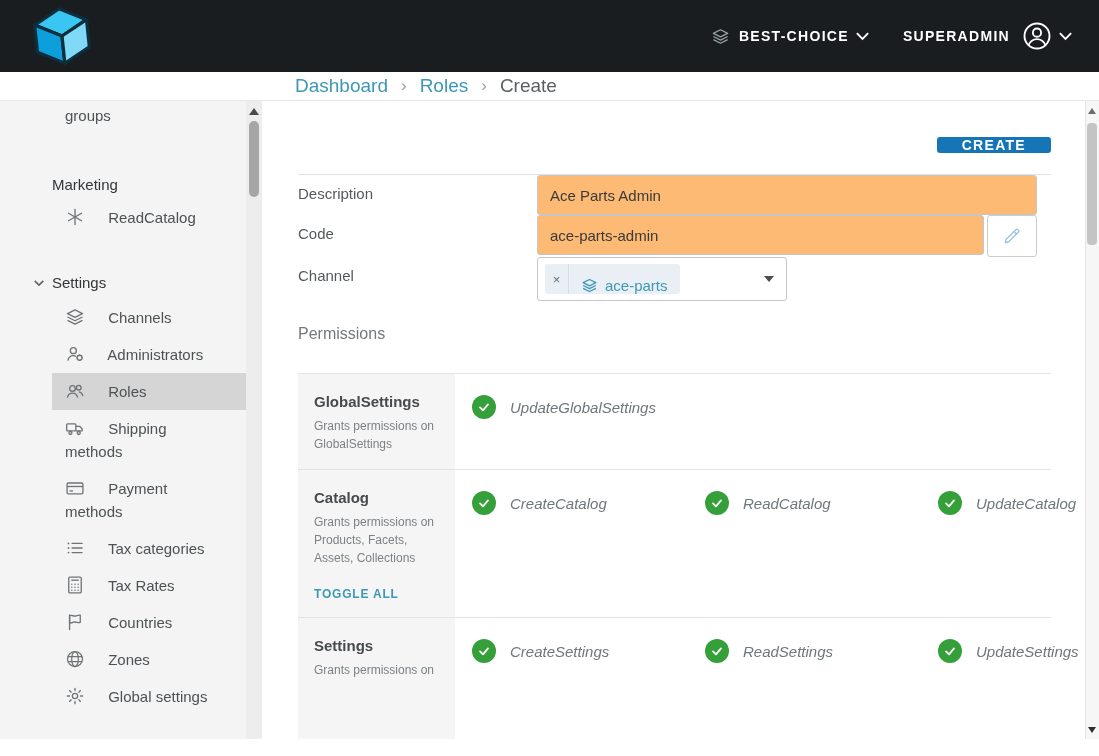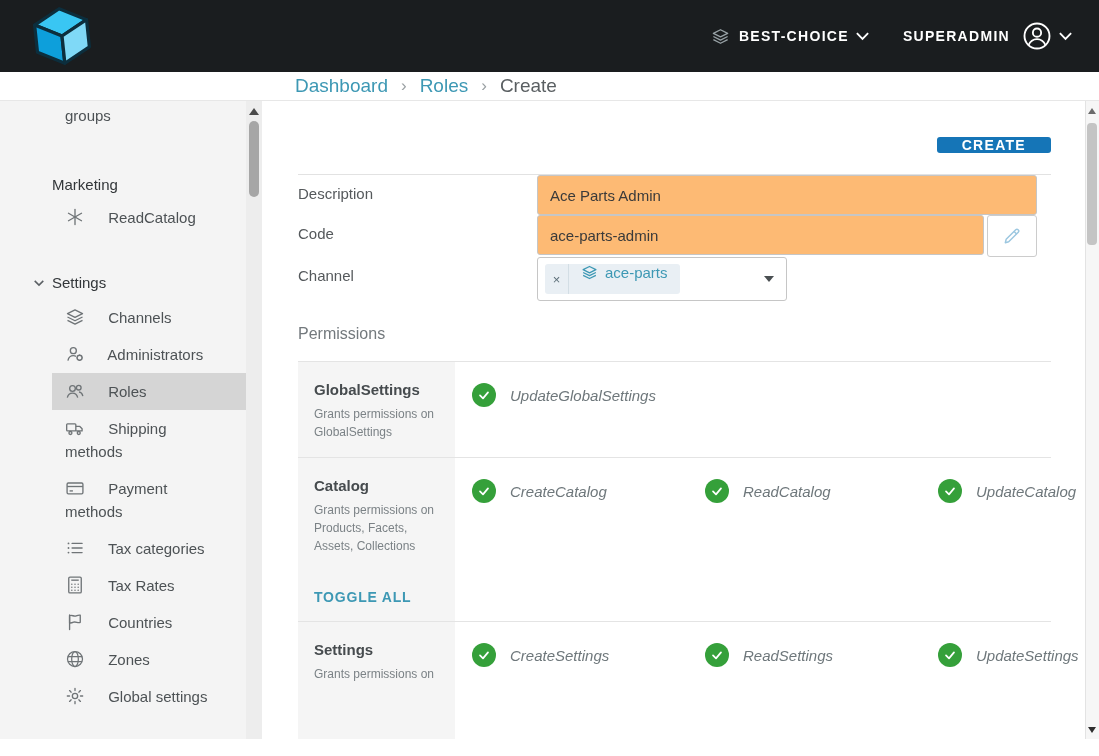--- a/index.html
+++ b/index.html
@@ -51,34 +51,34 @@
     font-size: 15px; color: #3a3a3a; font-family: inherit; background: #fdba74; }
   .desc-input { width: 500px; }
   .code-input { width: 447px; }
   .edit-btn { width: 50px; height: 42px; margin-left: 3px; border: 1px solid #ccc; background: #fff;
     border-radius: 3px; display: flex; align-items: center; justify-content: center; color: #9cc7e0; cursor: pointer; }
   .select-box { width: 250px; height: 44px; border: 1px solid #c6c6c6; border-radius: 3px; position: relative;
     display: flex; align-items: center; padding: 0 30px 0 7px; background: #fff; cursor: pointer; }
   .chip { display: flex; align-items: stretch; height: 30px; background: #e9eff4; border-radius: 3px; overflow: hidden; }
   .chip-x { width: 24px; display: flex; align-items: center; justify-content: center; color: #5c6e78;
     border-right: 1px solid #d3dee5; font-size: 13px; cursor: pointer; }
-  .chip-main { display: flex; align-items: flex-start; gap: 7px; padding: 0 12px; color: #3d98b4; font-size: 15px; }
+  .chip-main { display: flex; align-items: flex-end; gap: 7px; padding: 0 12px; color: #3d98b4; font-size: 15px; }
   .chip-main .ico { display: flex; color: #3d98b4; }
   .caret { position: absolute; right: 12px; top: 50%; margin-top: -3px; width: 0; height: 0;
     border-left: 5px solid transparent; border-right: 5px solid transparent; border-top: 6px solid #4a4f52; }
-  .perm-heading { margin: 24px 0 0; font-size: 16px; font-weight: normal; color: #73797d; }
+  .perm-heading { margin: 24px 0 12px; font-size: 16px; font-weight: normal; color: #73797d; }
   .perm-table { margin-top: 18px; border-top: 1px solid #e4e4e4; }
   .perm-row { display: flex; border-bottom: 1px solid #e4e4e4; }
   .perm-row.r1 { min-height: 86px; }
   .perm-row.r2 { min-height: 145px; }
   .perm-row.r3 { min-height: 140px; }
   .perm-left { width: 157px; flex: none; background: #f5f5f5; padding: 19px 14px 16px 16px; }
   .perm-title { font-size: 15px; font-weight: bold; color: #464b4e; }
   .perm-desc { margin-top: 7px; font-size: 12px; color: #7b8286; line-height: 1.5; }
-  .toggle-all { margin-top: 34px; font-size: 14px; font-weight: bold; letter-spacing: .8px; color: #3d98b4; cursor: pointer; }
+  .toggle-all { margin-top: 20px; font-size: 12px; font-weight: bold; letter-spacing: .8px; color: #3d98b4; cursor: pointer; }
   .perm-cells { flex: 1; display: flex; align-items: flex-start; padding: 21px 0 16px 17px; }
   .perm-item { width: 233px; display: flex; align-items: center; gap: 14px; cursor: pointer; font-style: italic; }
   .check { width: 24px; height: 24px; border-radius: 50%; background: #35a03a; flex: none;
     display: flex; align-items: center; justify-content: center; }
   .perm-label { font-size: 15px; color: #6e777b; }
   
   .main-scroll { width: 14px; flex: none; background: #f6f6f6; border-left: 1px solid #e3e3e3; position: relative; }
   .main-thumb { position: absolute; left: 1px; top: 22px; width: 10px; height: 122px; background: #c4c4c4; border-radius: 4px; cursor: pointer; }
   .main-arrow-up { position: absolute; top: 7px; left: 2px; width: 0; height: 0;
     border-left: 4px solid transparent; border-right: 4px solid transparent; border-bottom: 6px solid #6b6b6b; cursor: pointer; }

